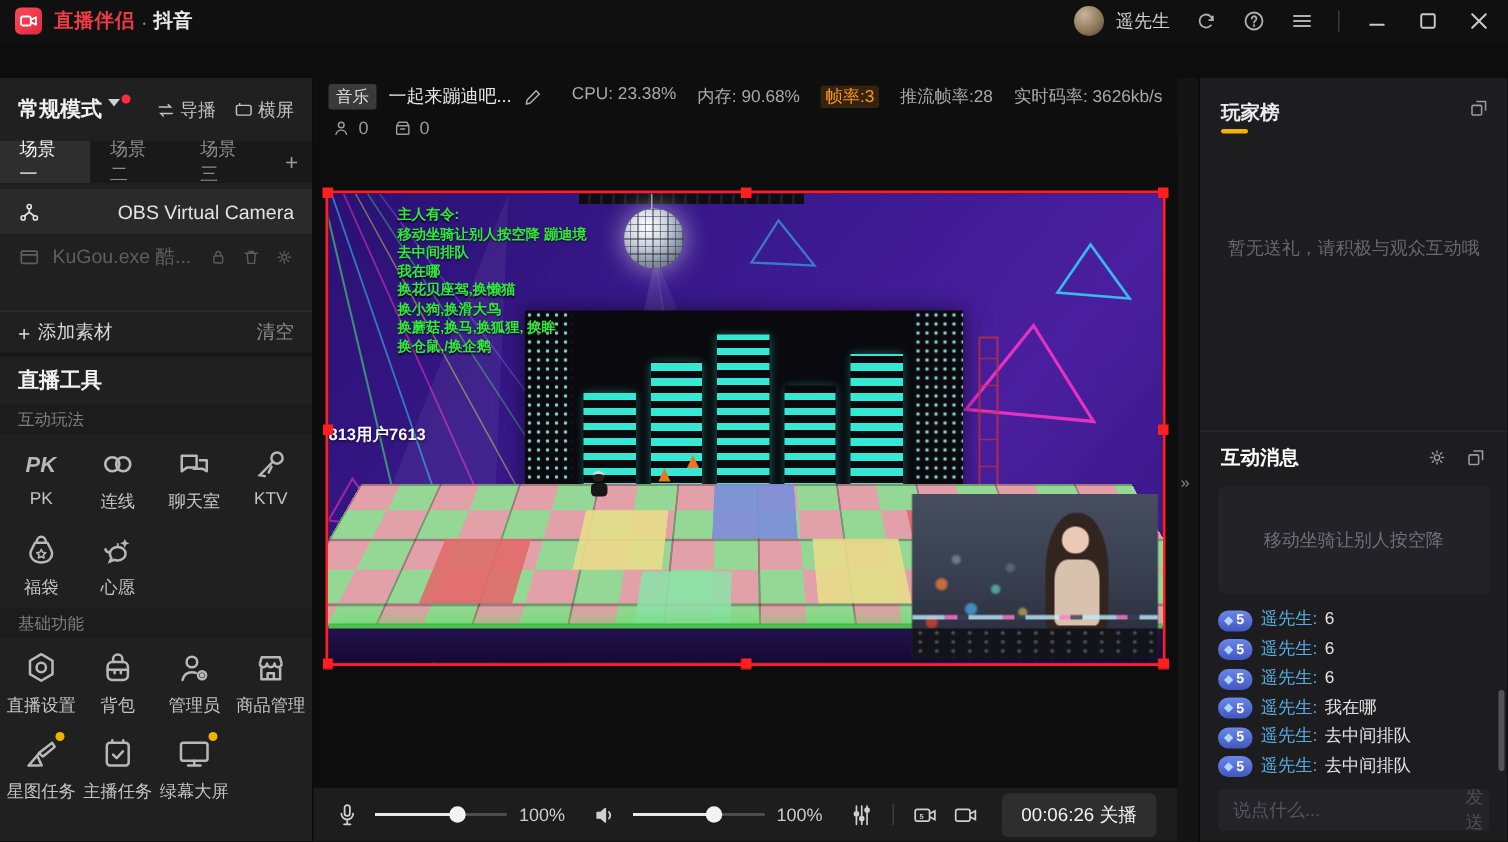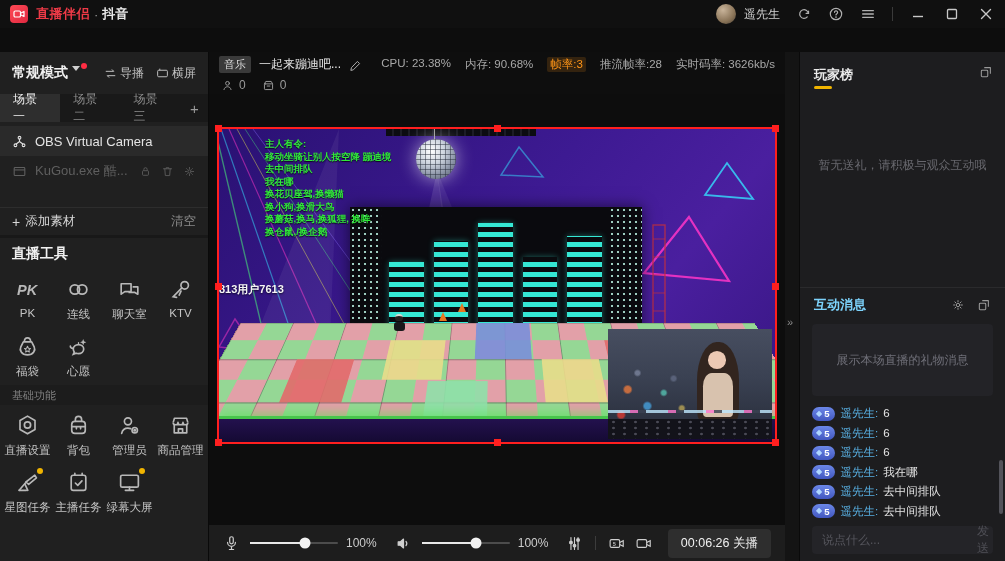--- a/index.html
+++ b/index.html
@@ -34,21 +34,21 @@
   .caret { width:0; height:0; border-left:4px solid transparent; border-right:4px solid transparent; border-top:5px solid #d0d0d0; margin-top:2px; }
   .red-dot { position:absolute; right:-7px; top:-1px; width:6px; height:6px; border-radius:50%; background:#ff2d43; }
   .mode-actions { margin-left:auto; display:flex; gap:12px; }
   .mini-btn { display:flex; align-items:center; gap:3px; color:#c2c2c2; font-size:12px; }
   .mini-btn svg { width:13px; height:13px; }
   .scene-tabs { height:28px; background:#191919; display:flex; align-items:stretch; }
   .scene-tab { padding:0 13px; display:flex; align-items:center; font-size:12px; color:#8c8c8c; }
   .scene-tab.active { background:#2e2e2e; color:#f0f0f0; }
   .add-tab { margin-left:auto; width:28px; display:flex; align-items:center; justify-content:center; color:#9a9a9a; font-size:15px; }
   .source-area { height:113px; display:flex; flex-direction:column; padding-top:4px; }
-  .source-row { height:30px; display:flex; align-items:center; gap:8px; padding:0 12px; color:#5f5f5f; font-size:13px; }
+  .source-row { height:30px; display:flex; align-items:center; gap:8px; padding:0 12px; color:#5f5f5f; font-size:13px;justify-content:space-between; }
   .source-row.active { background:#2a2a2a; color:#e4e4e4; }
   .src-icon { width:15px; height:15px; flex:0 0 15px; }
   .src-icon svg { width:100%; height:100%; }
   .src-actions { margin-left:auto; display:flex; gap:9px; color:#5c5c5c; }
   .src-actions span { width:13px; height:13px; display:block; }
   .src-actions svg { width:100%; height:100%; }
   .add-row { height:28px; border-top:1px solid #2d2d2d; display:flex; align-items:center; padding:0 12px; margin-top:auto; }
   .add-material { display:flex; align-items:center; gap:5px; color:#d8d8d8; font-size:12.5px; }
   .plus-glyph { font-size:14px; color:#d8d8d8; }
   .clear-btn { margin-left:auto; color:#8a8a8a; font-size:12.5px; }
@@ -145,21 +145,21 @@
 
   
   .right { width:205px; background:#1d1d1f; display:flex; flex-direction:column; }
   .lb-section { height:236px; position:relative; border-bottom:1px solid #2a2a2c; flex:0 0 236px; }
   .lb-title { position:absolute; left:14px; top:14px; color:#ebebeb; font-size:13px; font-weight:bold; }
   .lb-indicator { position:absolute; left:14px; top:34px; width:18px; height:3px; background:#f0b400; border-radius:2px; }
   .popout { position:absolute; right:12px; top:13px; width:14px; height:14px; color:#9a9a9a; }
   .popout svg { width:100%; height:100%; }
   .lb-empty { position:absolute; left:0; right:0; top:105px; text-align:center; color:#67676d; font-size:12px; }
   .msg-header { height:34px; display:flex; align-items:center; padding:0 14px; gap:12px; flex:0 0 34px; }
-  .msg-title { color:#7dd3fc; font-size:13px; font-weight:bold; margin-right:auto; }
+  .msg-title { color:#ffffff; font-size:13px; font-weight:bold; margin-right:auto; }
   .hdr-icon { width:14px; height:14px; color:#9a9a9a; }
   .hdr-icon svg { width:100%; height:100%; }
   .gift-panel { margin:2px 12px 4px; height:72px; background:#232327; border-radius:4px; display:flex; align-items:center; justify-content:center; flex:0 0 72px; }
   .gift-panel span { color:#6f6f78; font-size:12px; }
   .chat-list { flex:1; min-height:0; overflow:hidden; padding:6px 12px 0; display:flex; flex-direction:column; gap:4.5px; position:relative; }
   .chat-row { display:flex; align-items:center; gap:5px; font-size:11.5px; line-height:15px; white-space:nowrap; }
   .lv-badge { display:inline-flex; align-items:center; gap:2px; height:14px; padding:0 6px 0 4px; border-radius:8px;
     background:linear-gradient(180deg,#6b87e8,#4257c0); color:#fff; font-size:9.5px; font-weight:bold; flex:0 0 auto; }
   .gem { color:#aed6ff; font-size:8px; line-height:8px; }
   .chat-user { color:#58aee0; }
@@ -304,20 +304,21 @@
         <div class="add-row">
           <span class="add-material">
             <span class="plus-glyph">+</span>
             <span>添加素材</span>
           </span>
           <span class="clear-btn">清空</span>
         </div>
       </div>
 
       <div class="tools-title">直播工具</div>
+      <div class="group-label">互动玩法</div>
       <div class="tool-grid">
 
       <div class="tool">
           <span class="ticon"><svg viewBox="0 0 24 24">
                 <text x="2" y="17" font-size="14" font-style="italic" font-weight="bold" fill="currentColor">PK</text>
               </svg></span>
           <span class="tool-label">PK</span>
         </div>
           <div class="tool">
           <span class="ticon"><svg viewBox="0 0 24 24" fill="none" stroke="currentColor" stroke-width="1.7">
@@ -626,21 +627,21 @@
         </span>
         <span class="hdr-icon">
           <svg viewBox="0 0 24 24" fill="none" stroke="currentColor" stroke-width="1.8" stroke-linejoin="round">
               <rect x="4" y="9" width="11" height="11" rx="1.5"></rect>
               <path d="M9 4.5h10.5V15"></path>
             </svg>
         </span>
       </div>
 
       <div class="gift-panel">
-        <span>展示本场直播的礼物消息</span>
+        <span>移动坐骑让别人按空降</span>
       </div>
 
       <div class="chat-list">
         <div style="display:flex; flex-direction:column; gap:4.5px;">
 
         <div class="chat-row">
             <span class="lv-badge">
                 <span class="gem">◆</span>
                 <span>5</span>
               </span>

